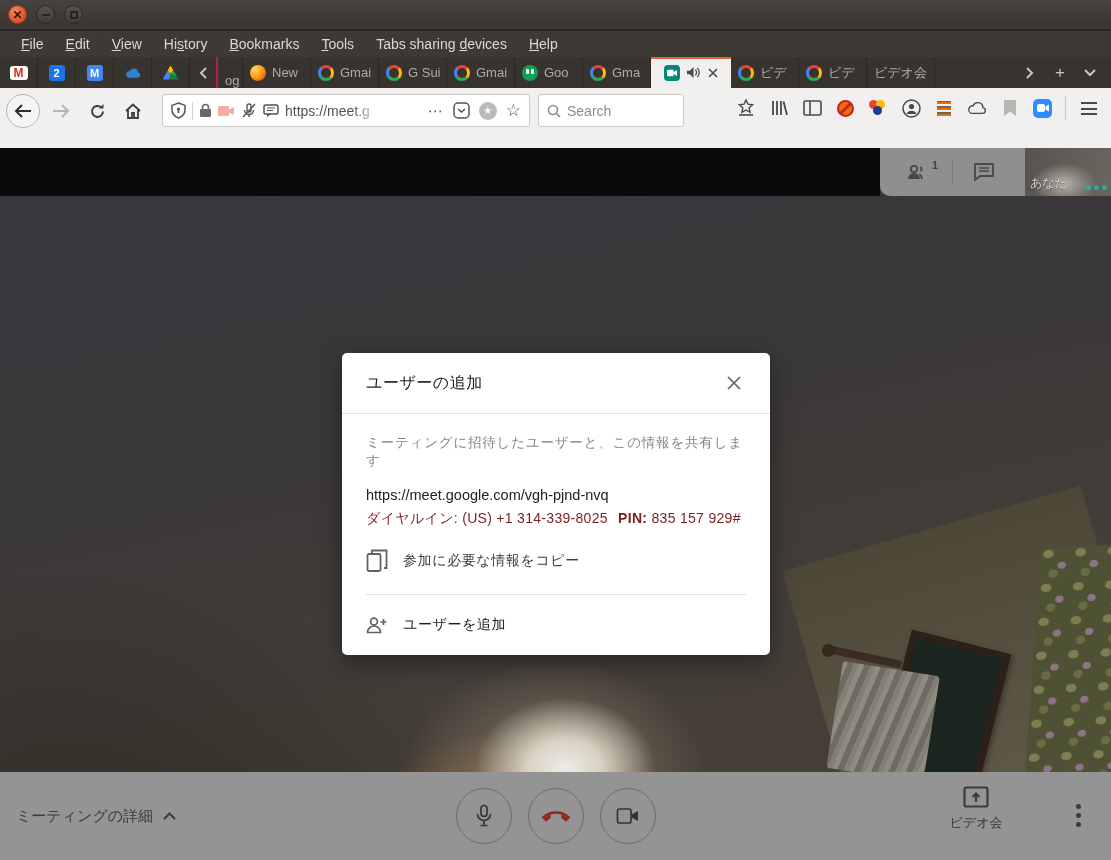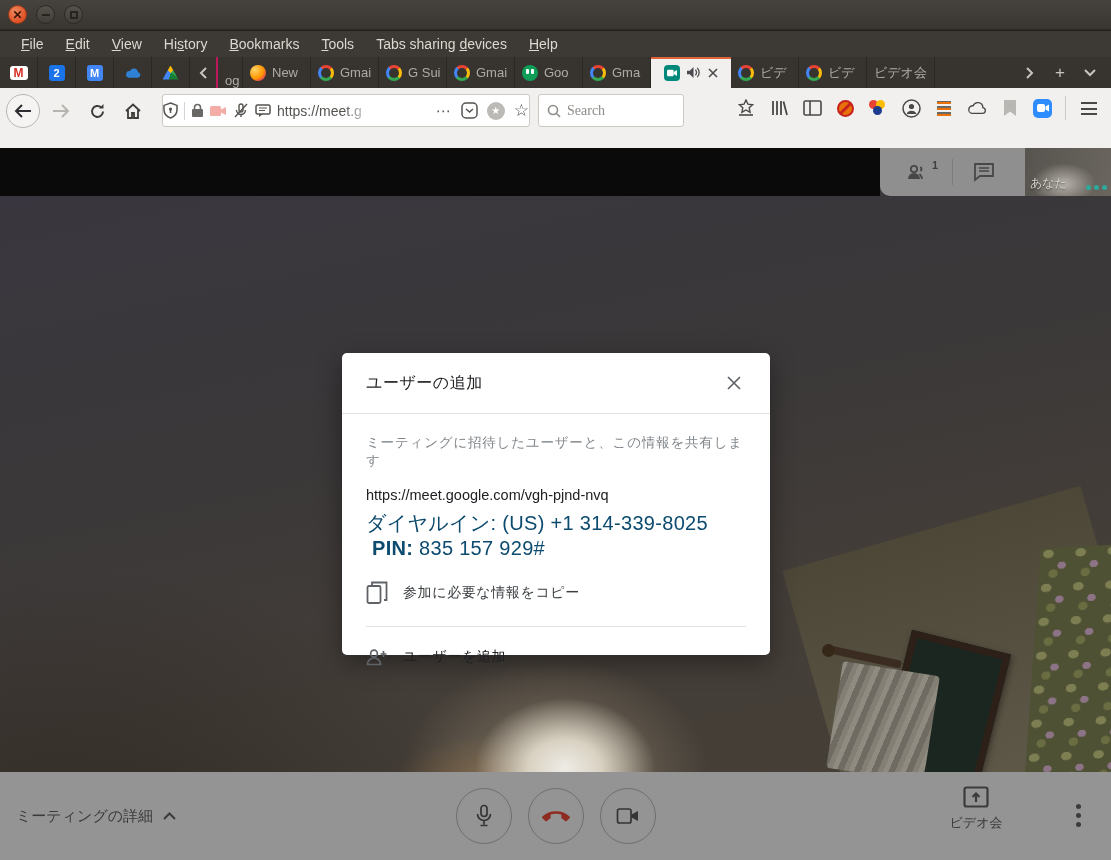--- a/index.html
+++ b/index.html
@@ -67,34 +67,34 @@
   
   .navbar{
     position:absolute; left:0; top:88px; width:100%; height:60px;
     background:#f2f0ef; display:flex; align-items:flex-start; padding-top:6px;
   }
   .nav-left{ display:flex; align-items:center; gap:6px; padding-left:6px;}
   .circle-btn{ width:34px; height:34px; border-radius:50%; border:1px solid #b9b6b2; display:flex; align-items:center; justify-content:center; background:#f6f4f3;}
   .nav-ic{ width:30px; height:30px; display:flex; align-items:center; justify-content:center; }
   .urlbar{
     margin-left:14px; width:368px; height:33px; background:#fff; border:1px solid #ccc9c5; border-radius:3px;
-    display:flex; align-items:center; padding:0 0; gap:6px;
+    display:flex; align-items:center; padding:0 8px; gap:6px;
   }
   .urlbar .sep{ width:1px; height:18px; background:#d7d4d0; }
   .url-text{ color:#55534f; font-size:14px; white-space:nowrap; overflow:hidden; width:96px;
     -webkit-mask-image:linear-gradient(90deg,#000 70%,transparent); mask-image:linear-gradient(90deg,#000 70%,transparent);}
   .url-right{ margin-left:auto; display:flex; align-items:center; gap:9px; }
   .glyph-ellipsis{ color:#5a5855; font-size:15px; letter-spacing:1px; }
   .circle-star{ width:18px; height:18px; border-radius:50%; background:#bcbab6; color:#fff; font-size:10px; display:flex; align-items:center; justify-content:center;}
   .glyph-star-outline{ color:#4f4d4a; font-size:17px; line-height:1;}
   .searchbar{
     margin-left:8px; width:146px; height:33px; background:#fff; border:1px solid #ccc9c5; border-radius:3px;
     display:flex; align-items:center; padding:0 8px; gap:6px;
   }
-  .searchbar input{ border:none; outline:none; width:100px; font-size:14px; color:#3e3c39; background:transparent; font-family:Liberation Serif, serif;}
+  .searchbar input{ border:none; outline:none; width:100px; font-size:14px; color:#3e3c39; background:transparent; font-family:Liberation Sans, sans-serif;}
   .searchbar input::placeholder{ color:#8f8c88; }
   .nav-right{ position:absolute; left:736px; top:8px; display:flex; align-items:center; gap:13px; }
   .ext{ width:20px; height:20px; display:flex; align-items:center; justify-content:center; position:relative;}
   .ext-block{ width:17px; height:17px; border:2px solid #c5221f; border-radius:50%; position:relative; background:#e8710a;}
   .ext-block::after{ content:""; position:absolute; left:-1px; top:5px; width:15px; height:3px; background:#c5221f; transform:rotate(-45deg);}
   .ball{ width:9px; height:9px; border-radius:50%; position:absolute;}
   .ext-stack{ width:14px; height:15px; display:flex; flex-direction:column; gap:2px;}
   .ext-stack i{ flex:1; background:#6a6864; border-bottom:2px solid #e8710a; }
   .flag-ext{ width:12px; height:16px; background:#b9b7b3; clip-path:polygon(0 0,100% 0,100% 100%,50% 72%,0 100%); position:relative;}
   .zoom-ext{ width:19px; height:19px; border-radius:5px; background:#2d8cff; display:flex; align-items:center; justify-content:center;}
@@ -150,21 +150,21 @@
   .more-dots i{ width:5px; height:5px; border-radius:50%; background:#3b3b3b;}
   
   .dialog{ position:absolute; left:342px; top:205px; width:428px; height:302px; background:#fff; border-radius:5px;
     box-shadow:0 8px 26px rgba(0,0,0,.4); }
   .dlg-header{ height:61px; display:flex; align-items:center; padding:0 24px; border-bottom:1px solid #e3e3e3;}
   .dlg-title{ font-size:16px; color:#202124; letter-spacing:.5px;}
   .dlg-close{ margin-left:auto; width:24px; height:24px; display:flex; align-items:center; justify-content:center;}
   .dlg-body{ padding:20px 24px 0;}
   .dlg-desc{ color:#80868b; font-size:13.5px; letter-spacing:.8px; }
   .dlg-url{ color:#202124; font-size:14.5px; margin-top:17px; }
-  .dlg-dial{ color:#0c4a6e; font-size:20px; margin-top:7px; letter-spacing:.3px;}
+  .dlg-dial{ color:#7f1d1d; font-size:14px; margin-top:7px; letter-spacing:.3px;}
   .dlg-dial b{ margin-left:6px; }
   .copy-row{ display:flex; align-items:center; gap:15px; margin-top:21px; color:#3c4043; font-size:14px; letter-spacing:.6px;}
   .dlg-divider{ height:1px; background:#e3e3e3; margin-top:21px;}
   .add-row{ display:flex; align-items:center; gap:15px; padding:21px 24px; color:#202124; font-size:14px; letter-spacing:.6px;}
 </style>
 </head>
 <body>
 
 <div class="app">
 

